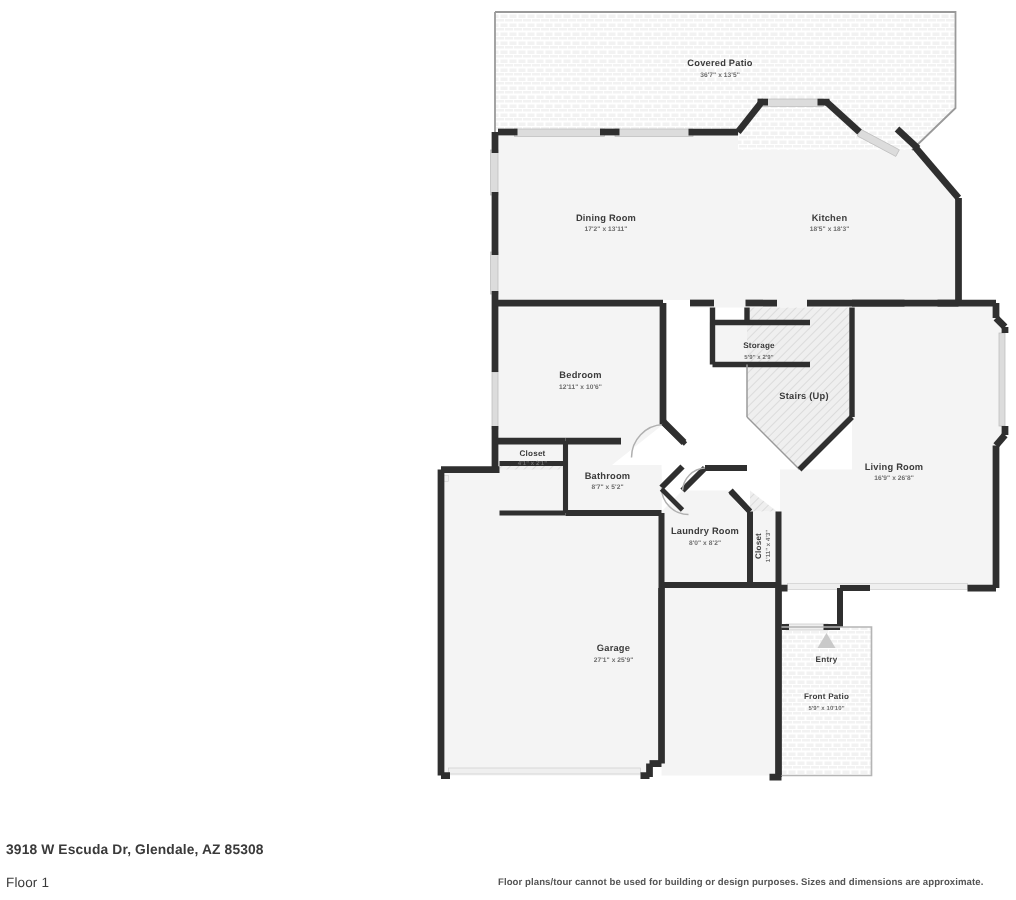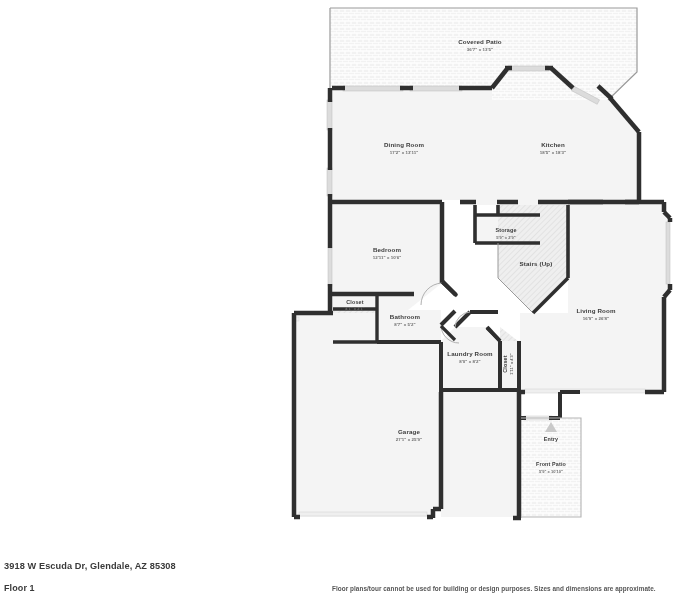--- a/index.html
+++ b/index.html
@@ -60,21 +60,21 @@
     font-weight: bold;
     color: #3a3a3a;
     letter-spacing: 0.1px;
     white-space: nowrap;
   }
   #floor-label {
     position: absolute;
     left: 4px;
     top: 48px;
     font-size: 9px;
-    font-weight: bold;
+    font-weight: normal;
     color: #3a3a3a;
     letter-spacing: 0.1px;
     white-space: nowrap;
   }
   #disclaimer {
     position: absolute;
     left: 332px;
     top: 50px;
     font-size: 6.4px;
     font-weight: bold;

